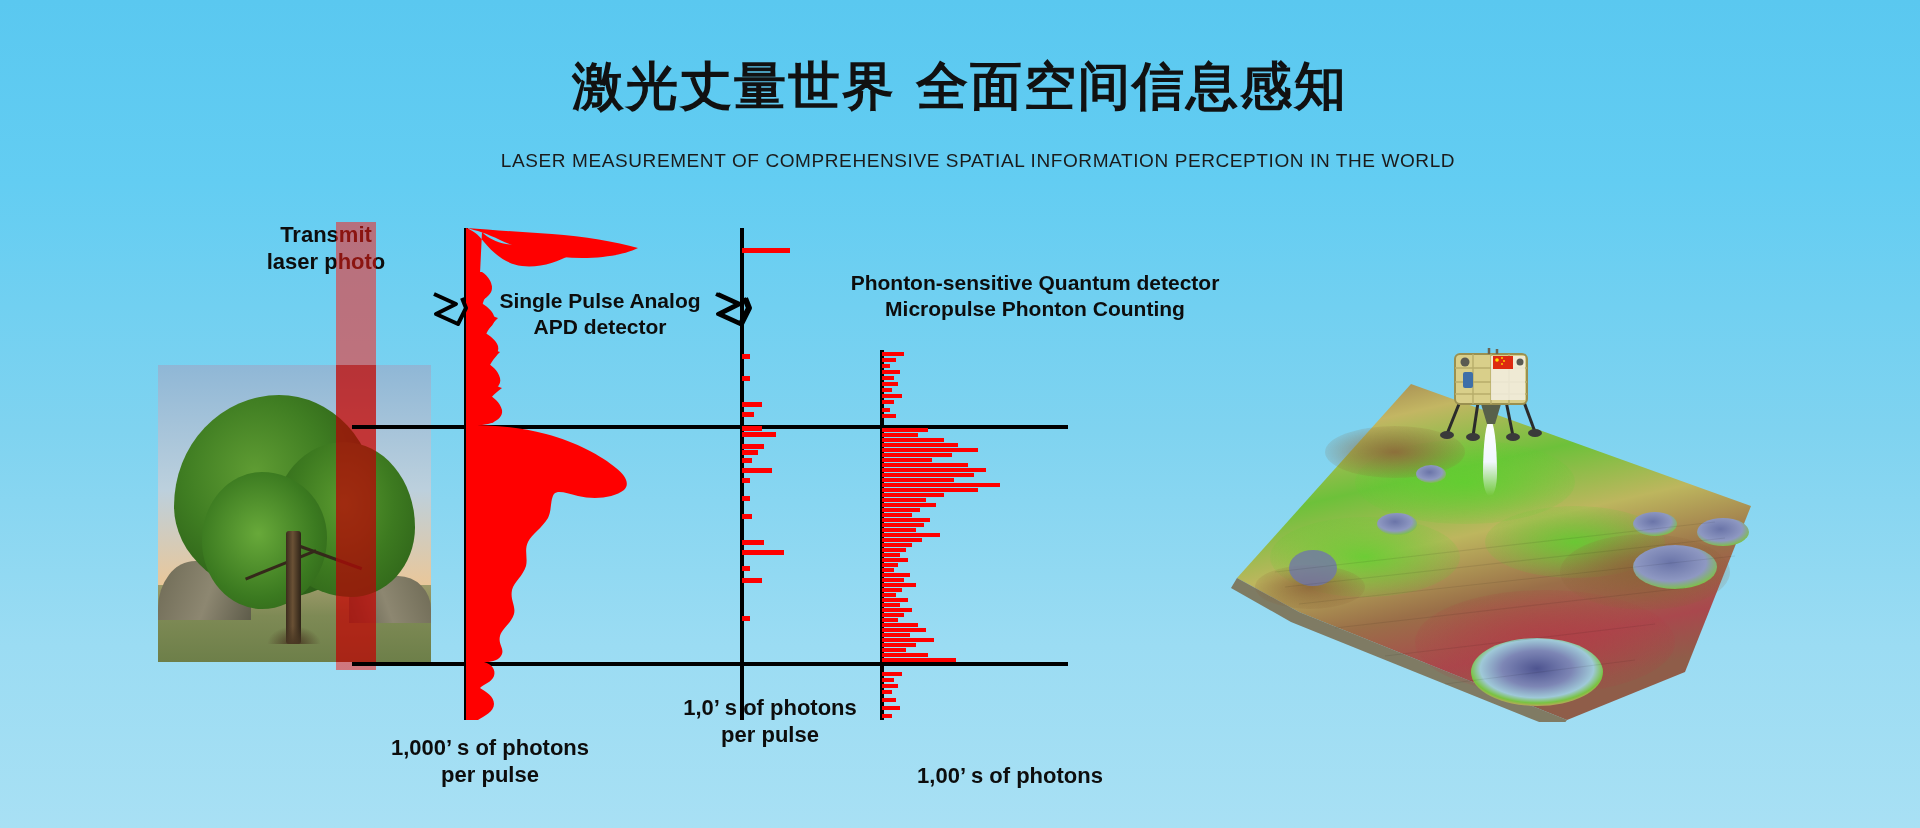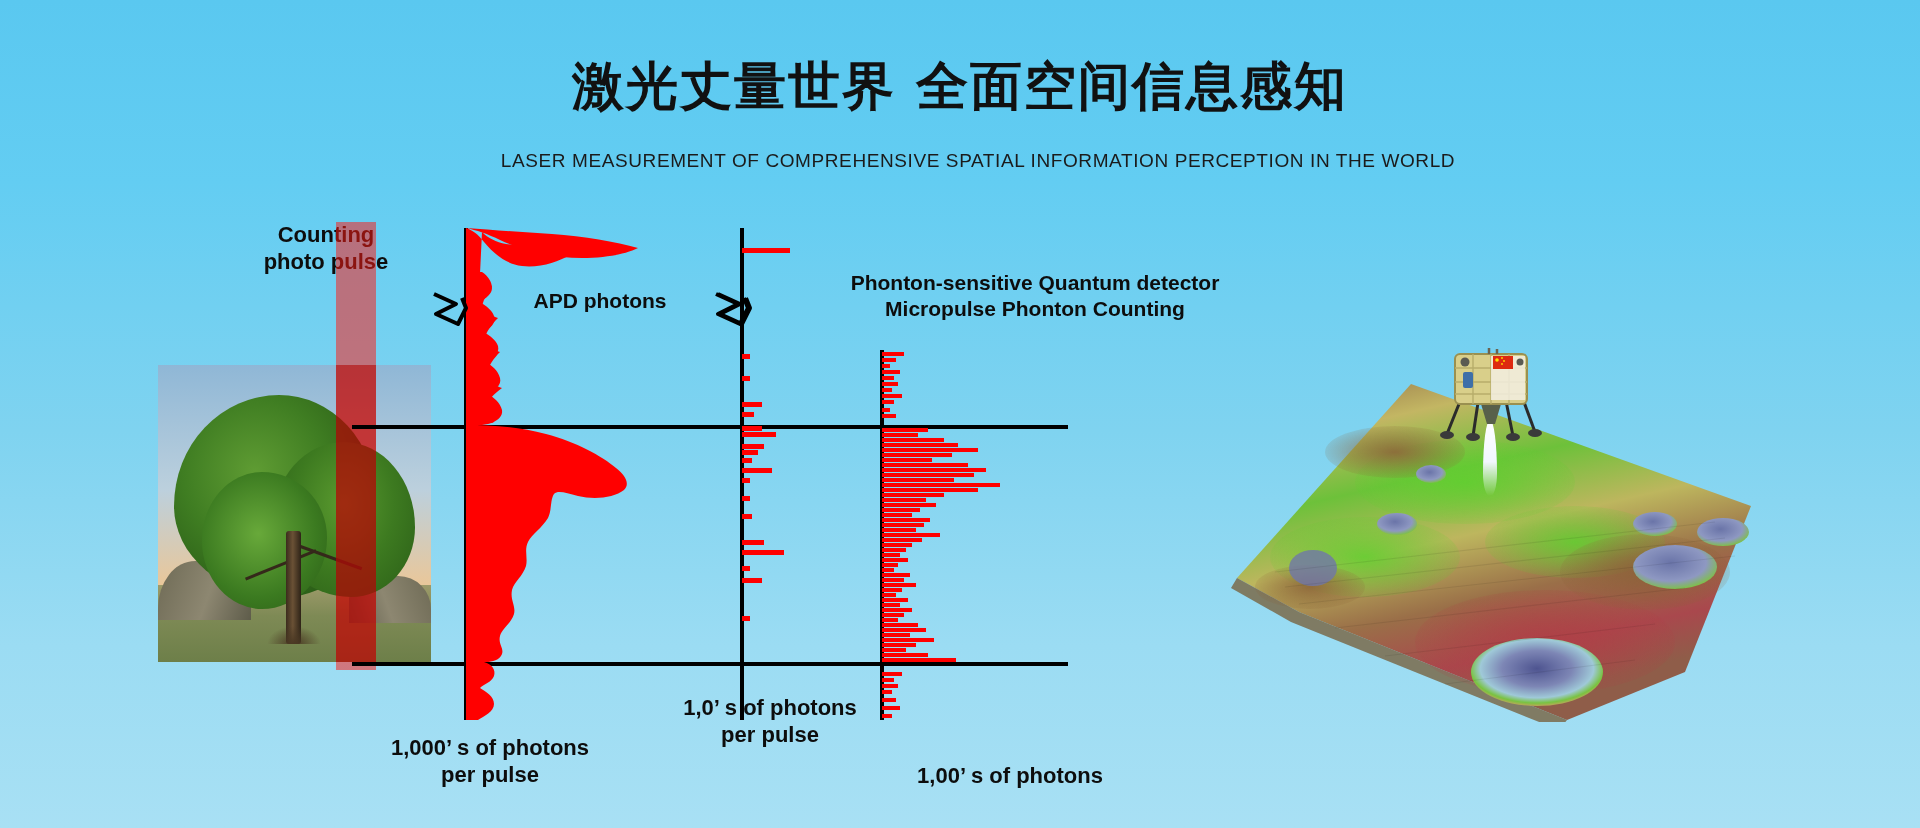--- a/index.html
+++ b/index.html
@@ -91,22 +91,22 @@
 </style>
 </head>
 <body>
 
 <div class="stage">
 
   <div class="title">激光丈量世界 全面空间信息感知</div>
   <div class="subtitle">LASER MEASUREMENT OF COMPREHENSIVE SPATIAL INFORMATION PERCEPTION IN THE WORLD</div>
 
   <div class="lbl t22" style="left:236px;top:222px;width:180px;">
-    <div>Counting</div>
-    <div>photo pulse</div>
+    <div>Transmit</div>
+    <div>laser photo</div>
   </div>
 
   <div class="photo">
     <div class="ph-ground"></div>
     <div class="ph-wallL"></div>
     <div class="ph-wallR"></div>
     <div class="ph-crownA"></div>
     <div class="ph-crownB"></div>
     <div class="ph-crownC"></div>
     <div class="ph-br1"></div>
@@ -192,21 +192,22 @@
   </div>
 
   <svg class="brk" style="left:432px;top:288px;" width="72" height="44" viewBox="0 0 72 44">
     <polyline points="2,6 24,16 4,26 26,36 34,20 30,10" fill="none" stroke="#000" stroke-width="4" stroke-linejoin="round"></polyline>
   </svg>
   <svg class="brk" style="left:714px;top:288px;" width="72" height="44" viewBox="0 0 72 44">
     <polyline points="2,6 24,16 4,26 26,36 34,20 30,10" fill="none" stroke="#000" stroke-width="4" stroke-linejoin="round"></polyline>
   </svg>
 
   <div class="lbl t21" style="left:470px;top:288px;width:260px;">
-    <div>APD photons</div>
+    <div>Single Pulse Analog</div>
+    <div>APD detector</div>
   </div>
 
   <div class="vaxis" style="left:740px;top:228px;height:492px;"></div>
 
   <svg class="wf" style="left:742px;top:228px;" width="120" height="492" viewBox="0 0 120 492">
     <g fill="#ff0000">
       <rect x="0" y="20" width="48" height="5"></rect>
       <rect x="0" y="126" width="8" height="5"></rect>
       <rect x="0" y="148" width="8" height="5"></rect>
       <rect x="0" y="174" width="20" height="5"></rect>

